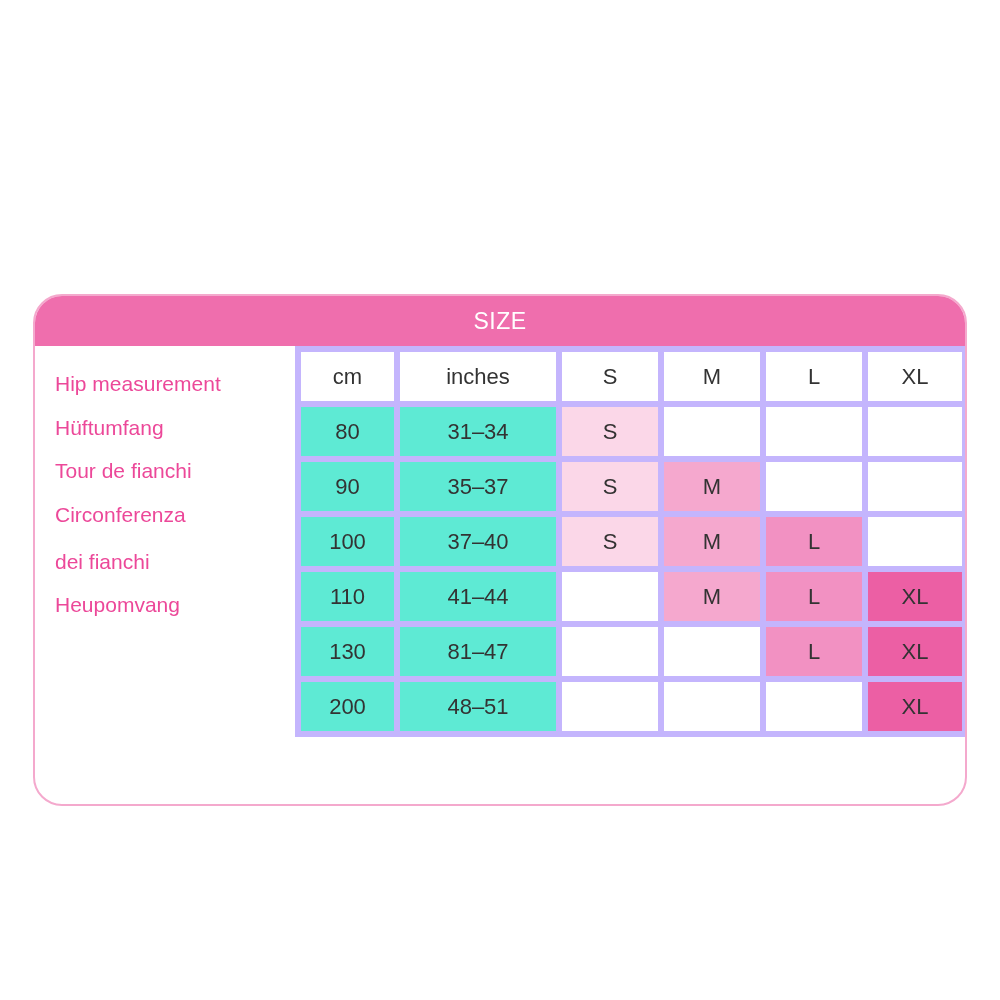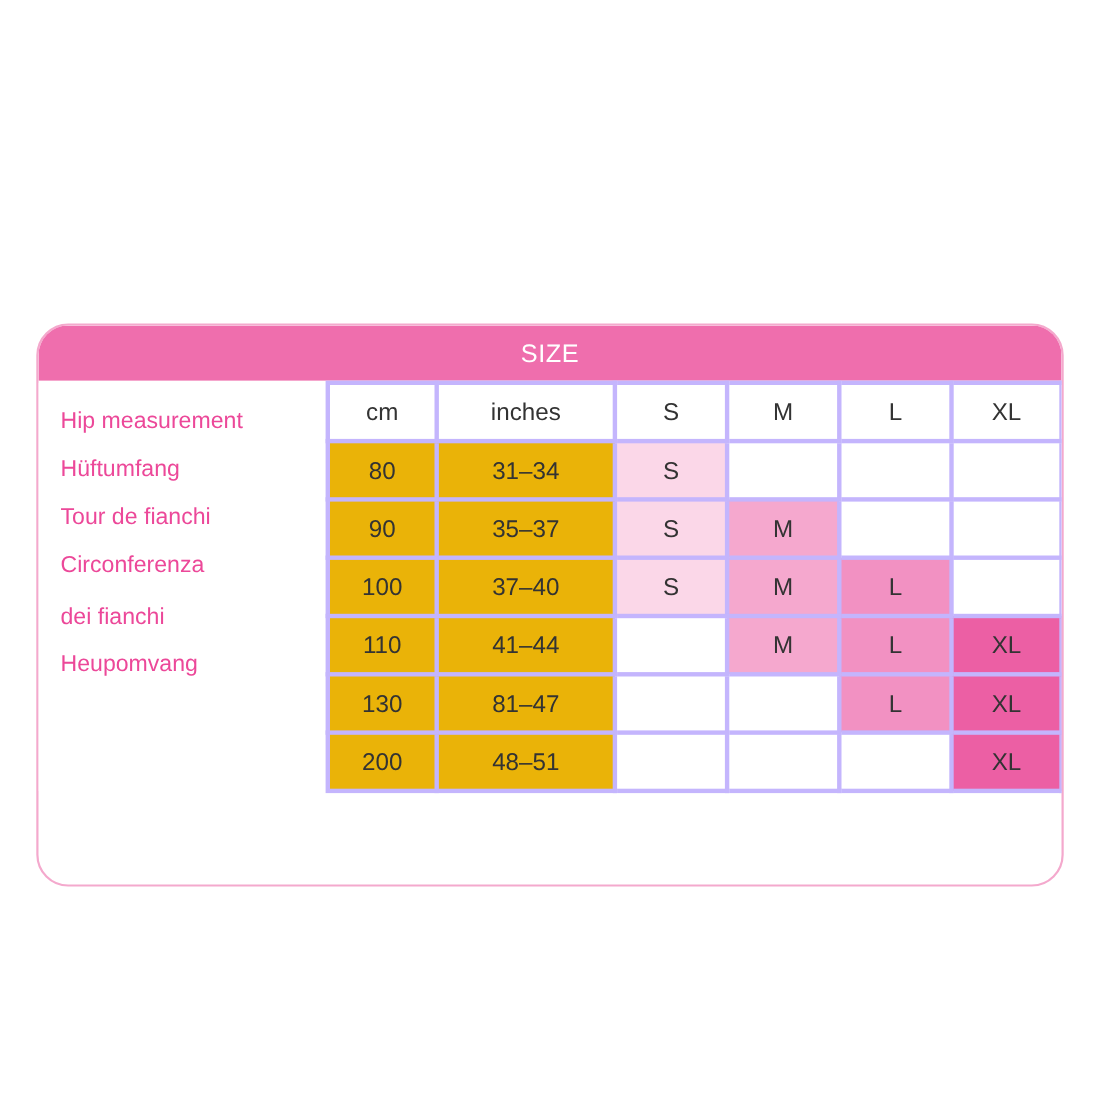--- a/index.html
+++ b/index.html
@@ -38,21 +38,21 @@
     justify-content: center;
     font-size: 23px;
     letter-spacing: 0.5px;
   }
   table.size-table {
     border-collapse: collapse;
     width: 100%;
     table-layout: fixed;
   }
   table.size-table td {
-    border: 4px solid #c4b5fd;
+    border: 6px solid #c4b5fd;
     height: 49px;
     text-align: center;
     font-size: 22px;
     color: #333333;
     padding: 0;
     vertical-align: middle;
   }
   table.size-table td.label-cell {
     border-left: none;
     border-top: none;
@@ -71,21 +71,21 @@
   .labels-wrap div { margin-bottom: 9px; }
   col.c-label { width: 263px; }
   col.c-cm { width: 99px; }
   col.c-in { width: 162px; }
   col.c-s  { width: 102px; }
   col.c-m  { width: 102px; }
   col.c-l  { width: 102px; }
   col.c-xl { width: 100px; }
 
   .head-cell { font-size: 22px; color: #333; background: #ffffff; }
-  .meas-cell { background: #eab308; color: #333; }
+  .meas-cell { background: #5eead4; color: #333; }
   .blank-cell { background: #ffffff; }
   .s-cell  { background: #fbd7e8; color: #444; }
   .m-cell  { background: #f5a8ce; color: #ffffff; }
   .l-cell  { background: #f291c2; color: #ffffff; }
   .xl-cell { background: #ec5fa4; color: #ffffff; }
 </style>
 </head>
 <body>
 
 <div id="canvas">

